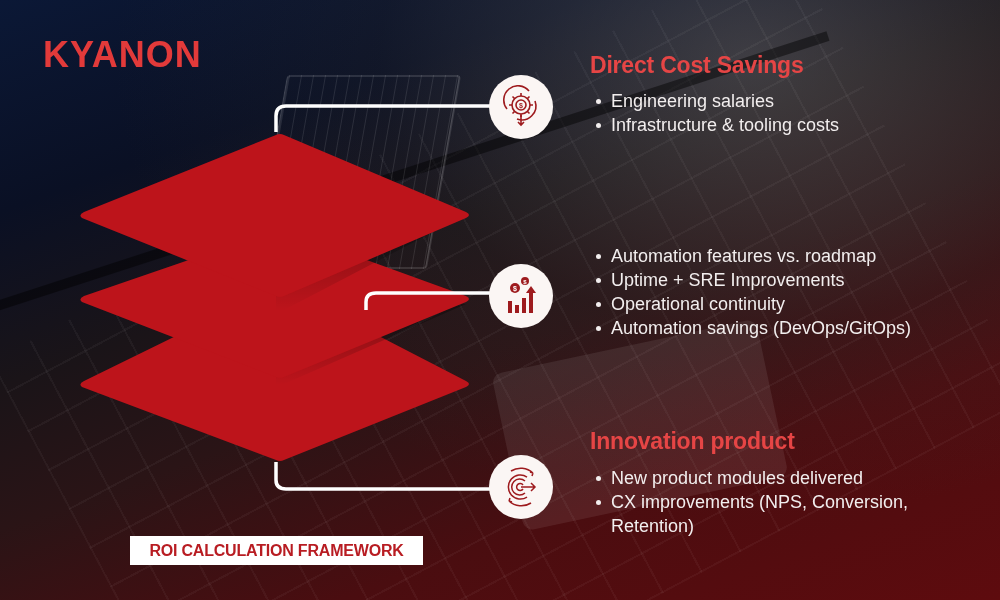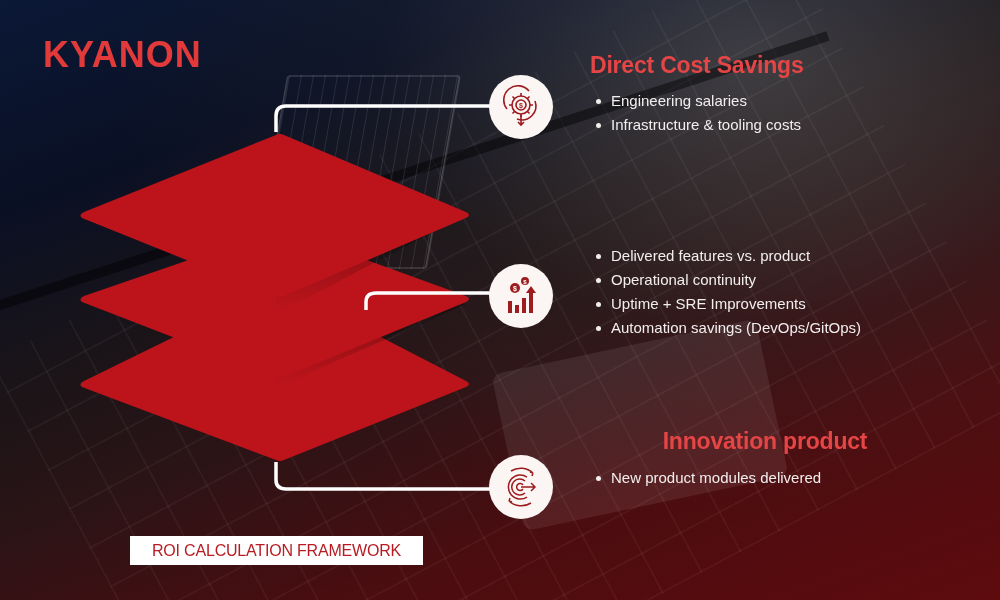--- a/index.html
+++ b/index.html
@@ -45,35 +45,34 @@
 
     .icon-circle {
       position: absolute; width: 64px; height: 64px; border-radius: 50%;
       background: #fbf6f4; display: flex; align-items: center; justify-content: center;
     }
 
     .section { position: absolute; left: 590px; }
     .section h2 {
       margin: 0; font-size: 23px; font-weight: bold; color: #e64545;
       letter-spacing: -0.2px;
-      text-align: center;
     }
     .section ul { margin: 10px 0 0 0; padding: 0 0 0 21px; list-style: none; }
     .section li {
-      position: relative; color: #f2eeee; font-size: 15px; line-height: 24px;
+      position: relative; color: #f2eeee; font-size: 18px; line-height: 24px;
     }
     .section li::before {
       content: ""; position: absolute; left: -15px; top: 10px;
       width: 5px; height: 5px; border-radius: 50%; background: #f2eeee;
     }
 
     .footer-badge {
       position: absolute; left: 130px; top: 536px; width: 293px; height: 29px;
       background: #ffffff; display: flex; align-items: center; justify-content: center;
-      color: #b81c22; font-weight: normal; font-size: 16px; letter-spacing: -0.2px;
+      color: #b81c22; font-weight: bold; font-size: 16px; letter-spacing: -0.2px;
     }
   </style>
 </head>
 <body>
 
 <div class="bg-keyboard"></div>
 <div class="bg-laptop-edge"></div>
 <div class="bg-card"></div>
 <div class="bg-cart"></div>
 
@@ -146,27 +145,28 @@
 <div class="section" style="top:52px;">
   <h2>Direct Cost Savings</h2>
   <ul>
     <li>Engineering salaries</li>
     <li>Infrastructure &amp; tooling costs</li>
   </ul>
 </div>
 
 <div class="section" style="top:234px;">
   <ul>
-    <li>Delivered features vs. product</li>
+    <li>Automation features vs. roadmap</li>
+    <li>Uptime + SRE Improvements</li>
     <li>Operational continuity</li>
-    <li>Uptime + SRE Improvements</li>
     <li>Automation savings (DevOps/GitOps)</li>
   </ul>
 </div>
 
 <div class="section" style="top:428px; width:350px;">
   <h2>Innovation product</h2>
   <ul style="width:320px;margin-top:11px;">
     <li>New product modules delivered</li>
+    <li>CX improvements (NPS, Conversion, Retention)</li>
   </ul>
 </div>
 
 <div class="footer-badge">ROI CALCULATION FRAMEWORK</div>
 
 </body></html>

